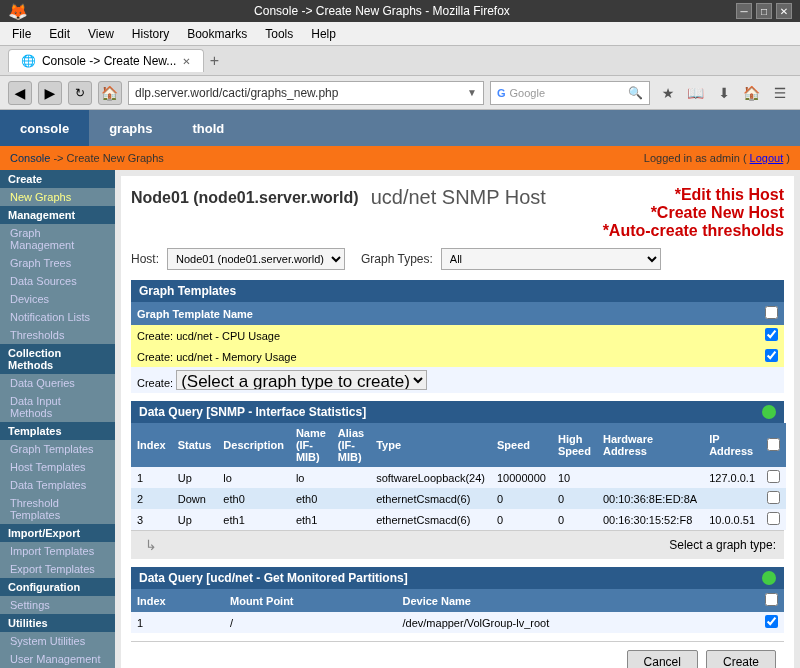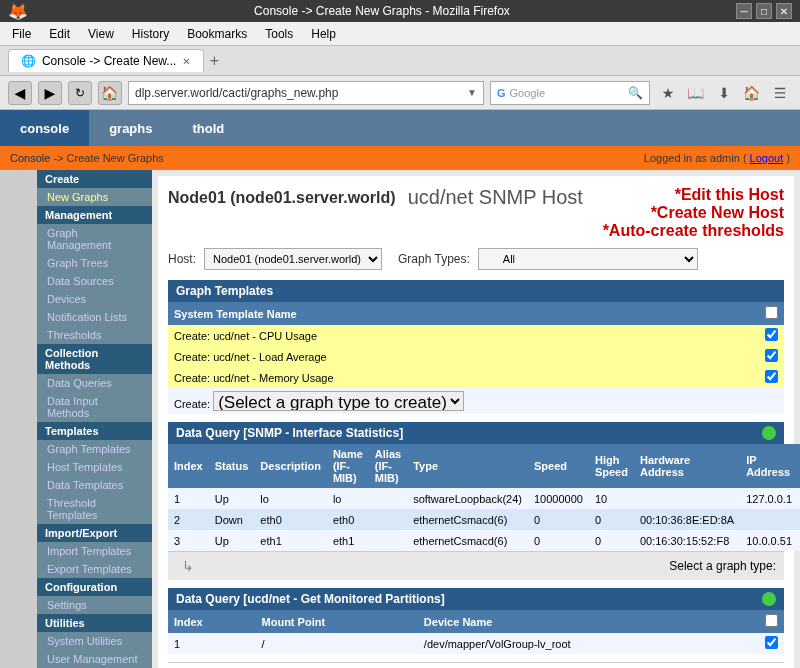--- a/index.html
+++ b/index.html
@@ -39,21 +39,21 @@
     .app-nav-tab.active { background: #2a5a8a; }
 
     
     .breadcrumb-bar { background: #f97316; height: 24px; display: flex; align-items: center; justify-content: space-between; padding: 0 10px; }
     .breadcrumb { font-size: 11px; color: #333; }
     .breadcrumb a { color: #003366; text-decoration: none; }
     .logged-in { font-size: 11px; color: #333; }
     .logout-link { color: blue; text-decoration: underline; cursor: pointer; }
 
     
-    .main-layout { display: flex; height: calc(668px - 22px - 24px - 30px - 34px - 36px - 24px); background: #15803d; margin-left: 37px; }
+    .main-layout { display: flex; height: calc(668px - 22px - 24px - 30px - 34px - 36px - 24px); background: #15803d; }
 
     
     .sidebar { width: 115px; background: #6a8a9a; overflow-y: auto; flex-shrink: 0; }
     .sidebar-section { background: #2a5a7a; color: white; padding: 3px 8px; font-size: 11px; font-weight: bold; }
     .sidebar-item { padding: 3px 10px; font-size: 11px; cursor: pointer; color: #cce; }
     .sidebar-item.active { color: white; font-weight: bold; }
     .sidebar-item.highlight { color: #ffff88; font-weight: normal; }
 
     
     .content { flex: 1; background: #e8e8e8; overflow-y: auto; padding: 0; }
@@ -62,21 +62,21 @@
     
     .page-title-bar { display: flex; align-items: center; gap: 12px; margin-bottom: 10px; }
     .host-name { font-size: 16px; font-weight: bold; color: #333; }
     .host-type { font-size: 20px; color: #555; }
 
     
     .host-row { display: flex; align-items: center; gap: 8px; margin-bottom: 10px; position: relative; }
     .host-label { font-size: 12px; color: #333; }
     .host-select { height: 22px; border: 1px solid #aaa; background: #f5f5f5; font-size: 11px; padding: 0 4px; min-width: 160px; }
     .graph-types-label { font-size: 12px; color: #333; margin-left: 8px; }
-    .graph-types-select { height: 22px; border: 1px solid #aaa; background: #f5f5f5; font-size: 11px; padding: 0 20px; width: 220px; }
+    .graph-types-select { height: 22px; border: 1px solid #aaa; background: #f5f5f5; font-size: 11px; padding: 0 4px; width: 220px; }
     .edit-links { position: absolute; right: 10px; top: -30px; text-align: right; }
     .edit-link { display: block; color: #cc0000; font-size: 16px; font-weight: bold; text-decoration: none; }
 
     
     .section-header { background: #2a5a8a; color: white; padding: 4px 8px; font-size: 12px; font-weight: bold; display: flex; align-items: center; justify-content: space-between; margin-bottom: 0; }
 
     
     table { width: 100%; border-collapse: collapse; font-size: 11px; }
     .table-header { background: #4a7aaa; }
     .table-header th { color: white; padding: 4px 6px; font-weight: bold; text-align: left; }
@@ -248,36 +248,28 @@
         </select>
       </div>
 
       <div class="gt-section">
         <div class="section-header">
           <span>Graph Templates</span>
         </div>
         <table>
           <thead>
             <tr class="table-header">
-              <th>System Template Name</th>
+              <th>Graph Template Name</th>
               <th class="checkbox-cell"><input type="checkbox" style=""></th>
             </tr>
           </thead>
           <tbody>
             <tr class="row-yellow">
               <td>
                 <span>Create: ucd/net - CPU Usage</span>
-              </td>
-              <td class="checkbox-cell">
-                <input type="checkbox" checked="" style="">
-              </td>
-            </tr>
-            <tr class="row-yellow">
-              <td>
-                <span>Create: ucd/net - Load Average</span>
               </td>
               <td class="checkbox-cell">
                 <input type="checkbox" checked="" style="">
               </td>
             </tr>
             <tr class="row-yellow">
               <td>
                 <span>Create: ucd/net - Memory Usage</span>
               </td>
               <td class="checkbox-cell">

